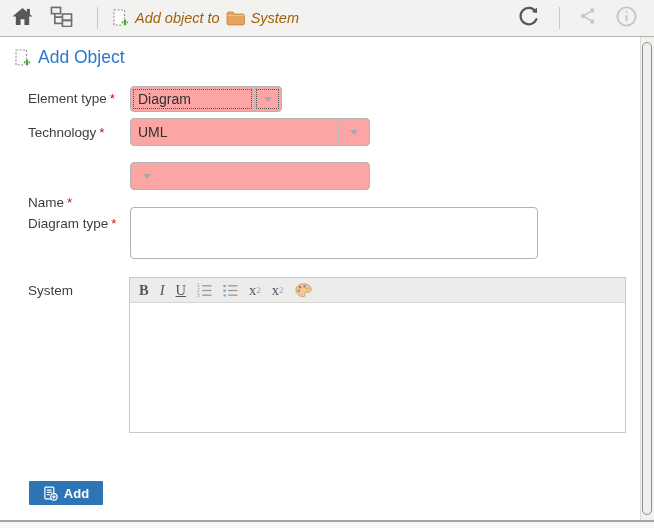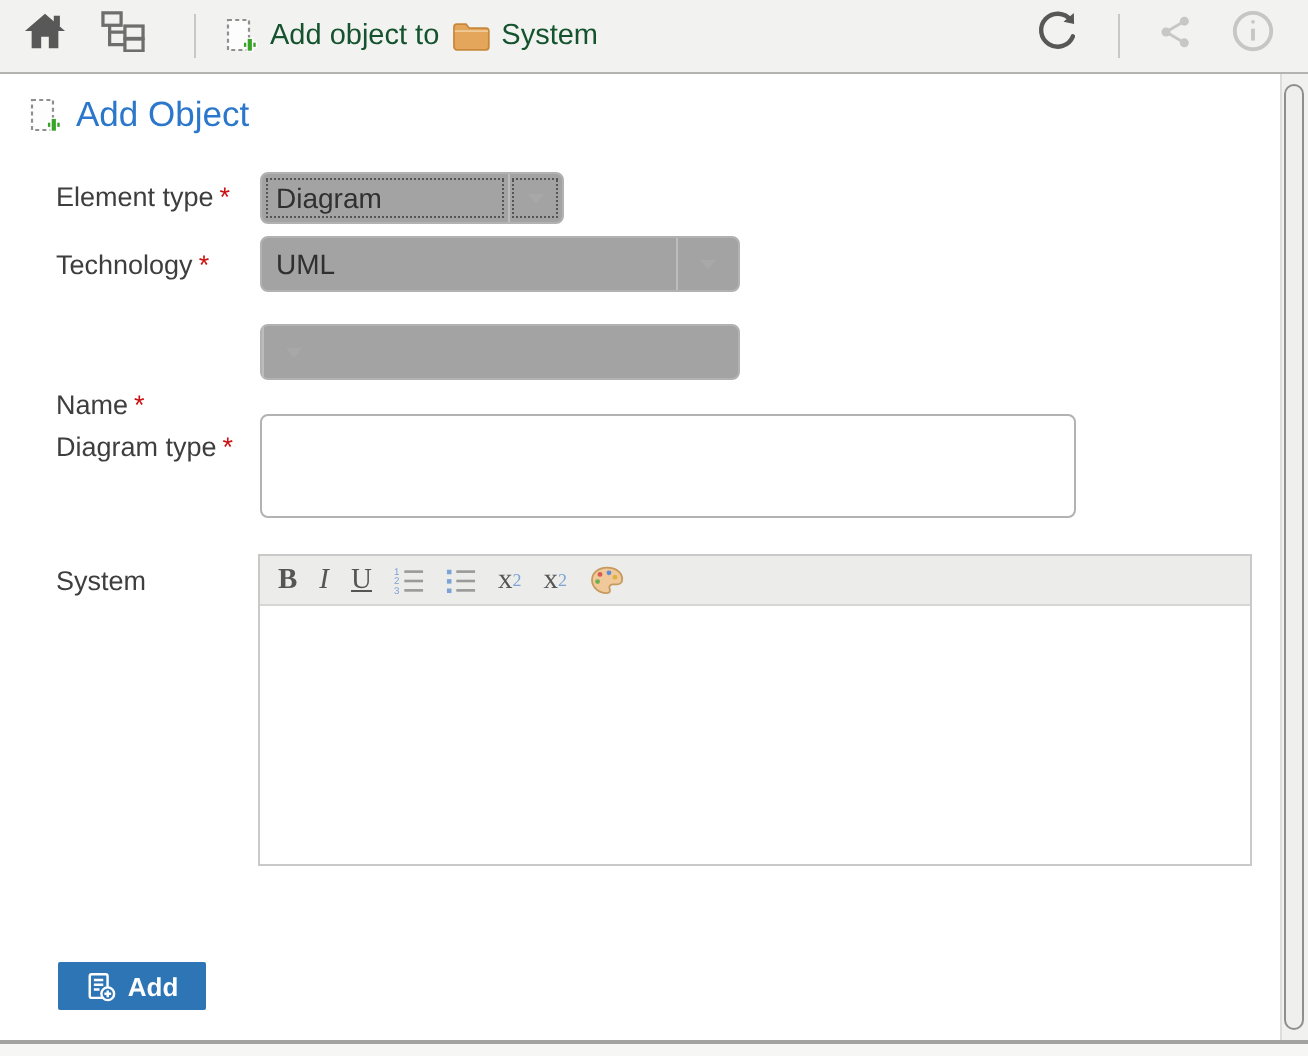--- a/index.html
+++ b/index.html
@@ -9,42 +9,42 @@
     background:#ffffff; position:relative; overflow:hidden;
     color:#333;
   }
   
   .toolbar {
     position:absolute; top:0; left:0; width:654px; height:37px;
     background:#f2f2f1; border-bottom:1px solid #b5b3b0;
   }
   .tb-item { position:absolute; top:0; height:36px; display:flex; align-items:center; }
   .tb-sep { position:absolute; top:7px; width:1px; height:22px; background:#c9c8c6; }
-  .crumb-text { font-size:14.5px; color:#14532d; margin:0 6px; white-space:nowrap; }
+  .crumb-text { font-size:14.5px; color:#a16207; margin:0 6px; white-space:nowrap;font-style:italic; }
   .icon-btn { cursor:pointer; display:flex; align-items:center; justify-content:center; }
   
   .scroll-track {
     position:absolute; top:37px; right:0; width:14px; height:484px;
     background:#f1f1f0; border-left:1px solid #dddddc;
   }
   .scroll-thumb {
     position:absolute; top:5px; left:1px; width:10px; height:473px;
     background:#efefee; border:1px solid #8f8f8f; border-radius:6px;
   }
   
   .bottom-line { position:absolute; top:520px; left:0; width:654px; height:2px; background:#a2a2a0; }
   .bottom-strip { position:absolute; top:522px; left:0; width:654px; height:6px; background:#f6f6f5; }
   
   .heading { position:absolute; top:47px; left:15px; display:flex; align-items:center; gap:7px; }
   .heading-title { font-size:17.5px; color:#2b77cb; }
   .flabel { position:absolute; left:28px; font-size:13.5px; color:#3e3e3e; white-space:nowrap; }
   .req { color:#cc1111; margin-left:3px; }
   
   .dd {
-    position:absolute; display:flex; background:#a3a3a3;
+    position:absolute; display:flex; background:#fca5a5;
     border:1px solid #b2b2b2; border-radius:4px; cursor:pointer;
   }
   .dd-value { flex:1; display:flex; align-items:center; padding-left:7px;
               font-size:14px; color:#303030; }
   .dd-arrow { border-left:1px solid #bcbcbc; display:flex; align-items:center; justify-content:center; }
   .tri { width:0; height:0; border-left:4px solid transparent; border-right:4px solid transparent;
          border-top:5px solid #a8a8a8; }
   .dd-focus .dd-value, .dd-focus .dd-arrow { outline:1px dotted #555; outline-offset:-3px; }
   
   .name-input {

